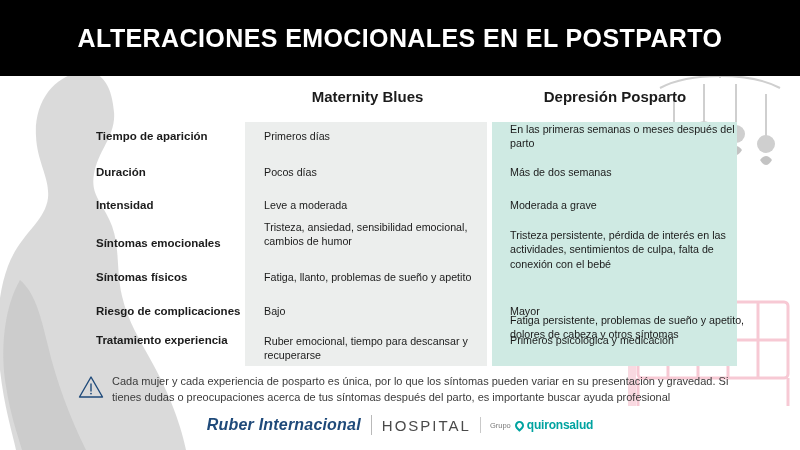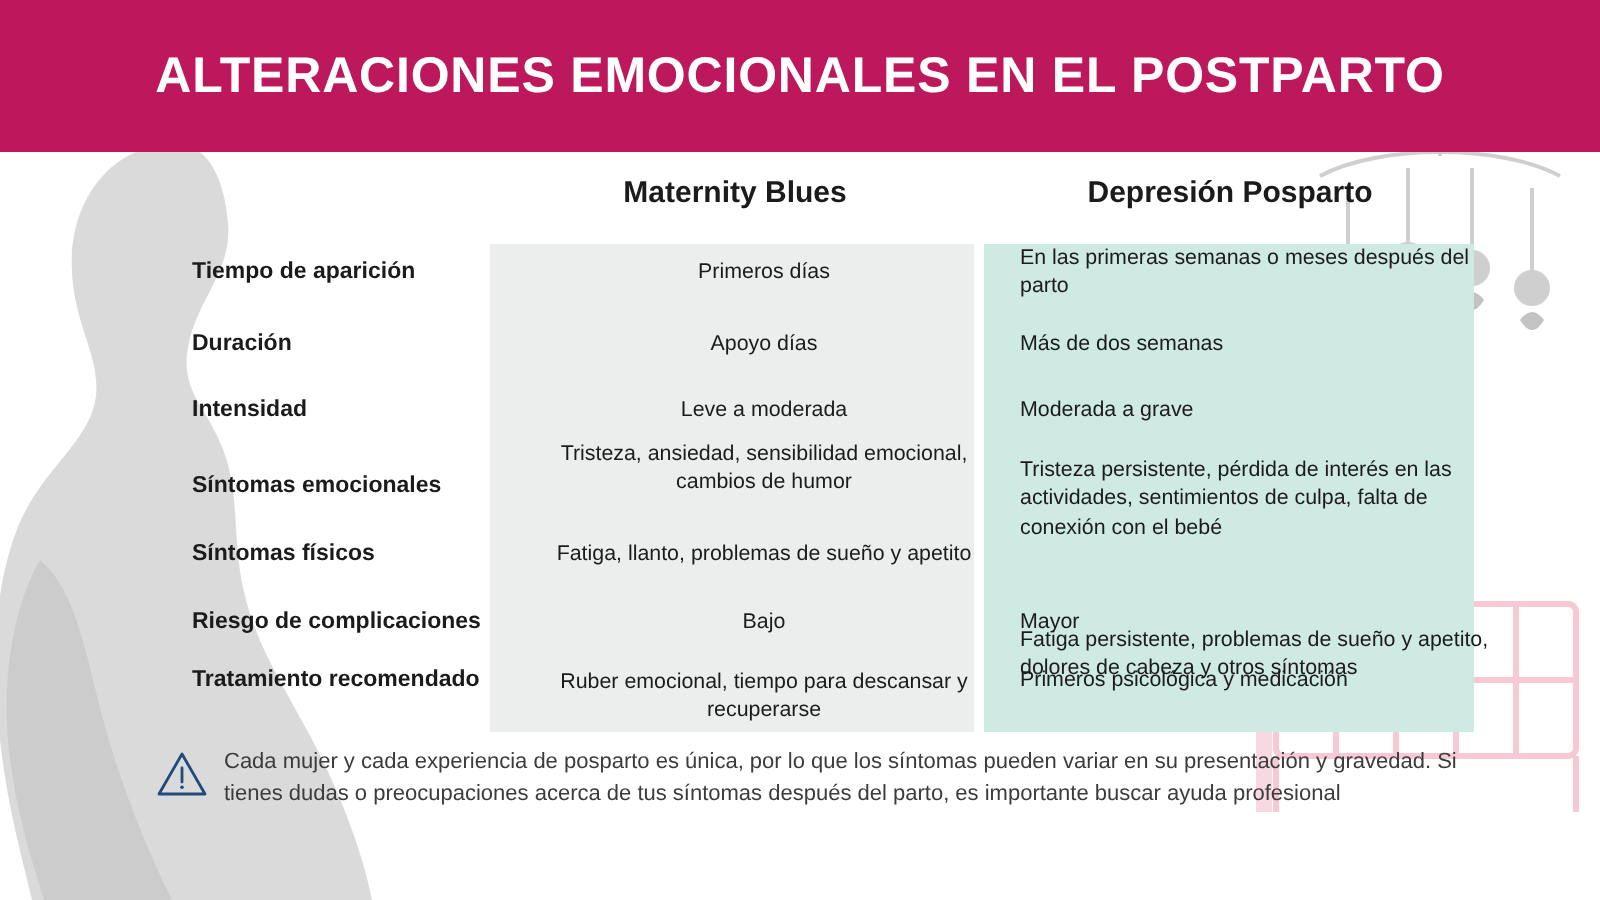--- a/index.html
+++ b/index.html
@@ -43,21 +43,21 @@
     height: 130px;
     z-index: 0;
   }
 
   
   .header {
     position: absolute;
     top: 0; left: 0;
     width: 800px;
     height: 76px;
-    background: #be185d;
+    background: #000000;
     z-index: 3;
     display: flex;
     align-items: center;
     justify-content: center;
   }
   .header-title {
     color: #ffffff;
     font-size: 25px;
     font-weight: bold;
     letter-spacing: 0.4px;
@@ -124,21 +124,21 @@
     font-weight: bold;
     color: #1b1b1b;
     line-height: 1.25;
   }
   .cell-blues {
     position: absolute;
     left: 248px;
     width: 236px;
     font-size: 10.7px;
     color: #1b1b1b;
-    text-align: center;
+    text-align: left;
     line-height: 1.35;
   }
   .cell-depre {
     position: absolute;
     left: 494px;
     width: 241px;
     font-size: 10.7px;
     color: #1b1b1b;
     text-align: left;
     line-height: 1.35;
@@ -286,21 +286,21 @@
   <div class="table">
 
     <div class="row" style="top:14px;">
       <div class="cell-label">Tiempo de aparición</div>
       <div class="cell-blues">Primeros días</div>
       <div class="cell-depre">En las primeras semanas o meses después del parto</div>
     </div>
 
     <div class="row" style="top:50px;">
       <div class="cell-label">Duración</div>
-      <div class="cell-blues">Apoyo días</div>
+      <div class="cell-blues">Pocos días</div>
       <div class="cell-depre">Más de dos semanas</div>
     </div>
 
     <div class="row" style="top:83px;">
       <div class="cell-label">Intensidad</div>
       <div class="cell-blues">Leve a moderada</div>
       <div class="cell-depre">Moderada a grave</div>
     </div>
 
     <div class="row" style="top:112px;">
@@ -315,30 +315,39 @@
       <div class="cell-depre" style="top:-4px;margin-top:40px;">Fatiga persistente, problemas de sueño y apetito, dolores de cabeza y otros síntomas</div>
     </div>
 
     <div class="row" style="top:189px;">
       <div class="cell-label">Riesgo de complicaciones</div>
       <div class="cell-blues">Bajo</div>
       <div class="cell-depre">Mayor</div>
     </div>
 
     <div class="row" style="top:218px;">
-      <div class="cell-label">Tratamiento recomendado</div>
+      <div class="cell-label">Tratamiento experiencia</div>
       <div class="cell-blues" style="top:-6px;">Ruber emocional, tiempo para descansar y recuperarse</div>
       <div class="cell-depre">Primeros psicológica y medicación</div>
     </div>
 
   </div>
 
   <div class="footnote">
     <svg class="warn-icon" viewBox="0 0 26 24" aria-hidden="true">
       <path d="M13 2 L24.5 22 L1.5 22 Z" fill="none" stroke="#1f4a7a" stroke-width="1.4" stroke-linejoin="round"></path>
       <line x1="13" y1="9" x2="13" y2="16" stroke="#1f4a7a" stroke-width="1.4" stroke-linecap="round"></line>
       <circle cx="13" cy="18.6" r="0.9" fill="#1f4a7a"></circle>
     </svg>
     <div class="footnote-text">Cada mujer y cada experiencia de posparto es única, por lo que los síntomas pueden variar en su presentación y gravedad. Si tienes dudas o preocupaciones acerca de tus síntomas después del parto, es importante buscar ayuda profesional</div>
   </div>
 
+  <div class="logobar">
+    <div class="logo-ruber">Ruber Internacional</div>
+    <div class="logo-sep"></div>
+    <div class="logo-hospital">HOSPITAL</div>
+    <div class="logo-sep2"></div>
+    <div class="logo-grupo">Grupo</div>
+    <span class="quiron-mark"></span>
+    <div class="logo-quiron">quironsalud</div>
+  </div>
 
 </div>
 
 </body></html>

